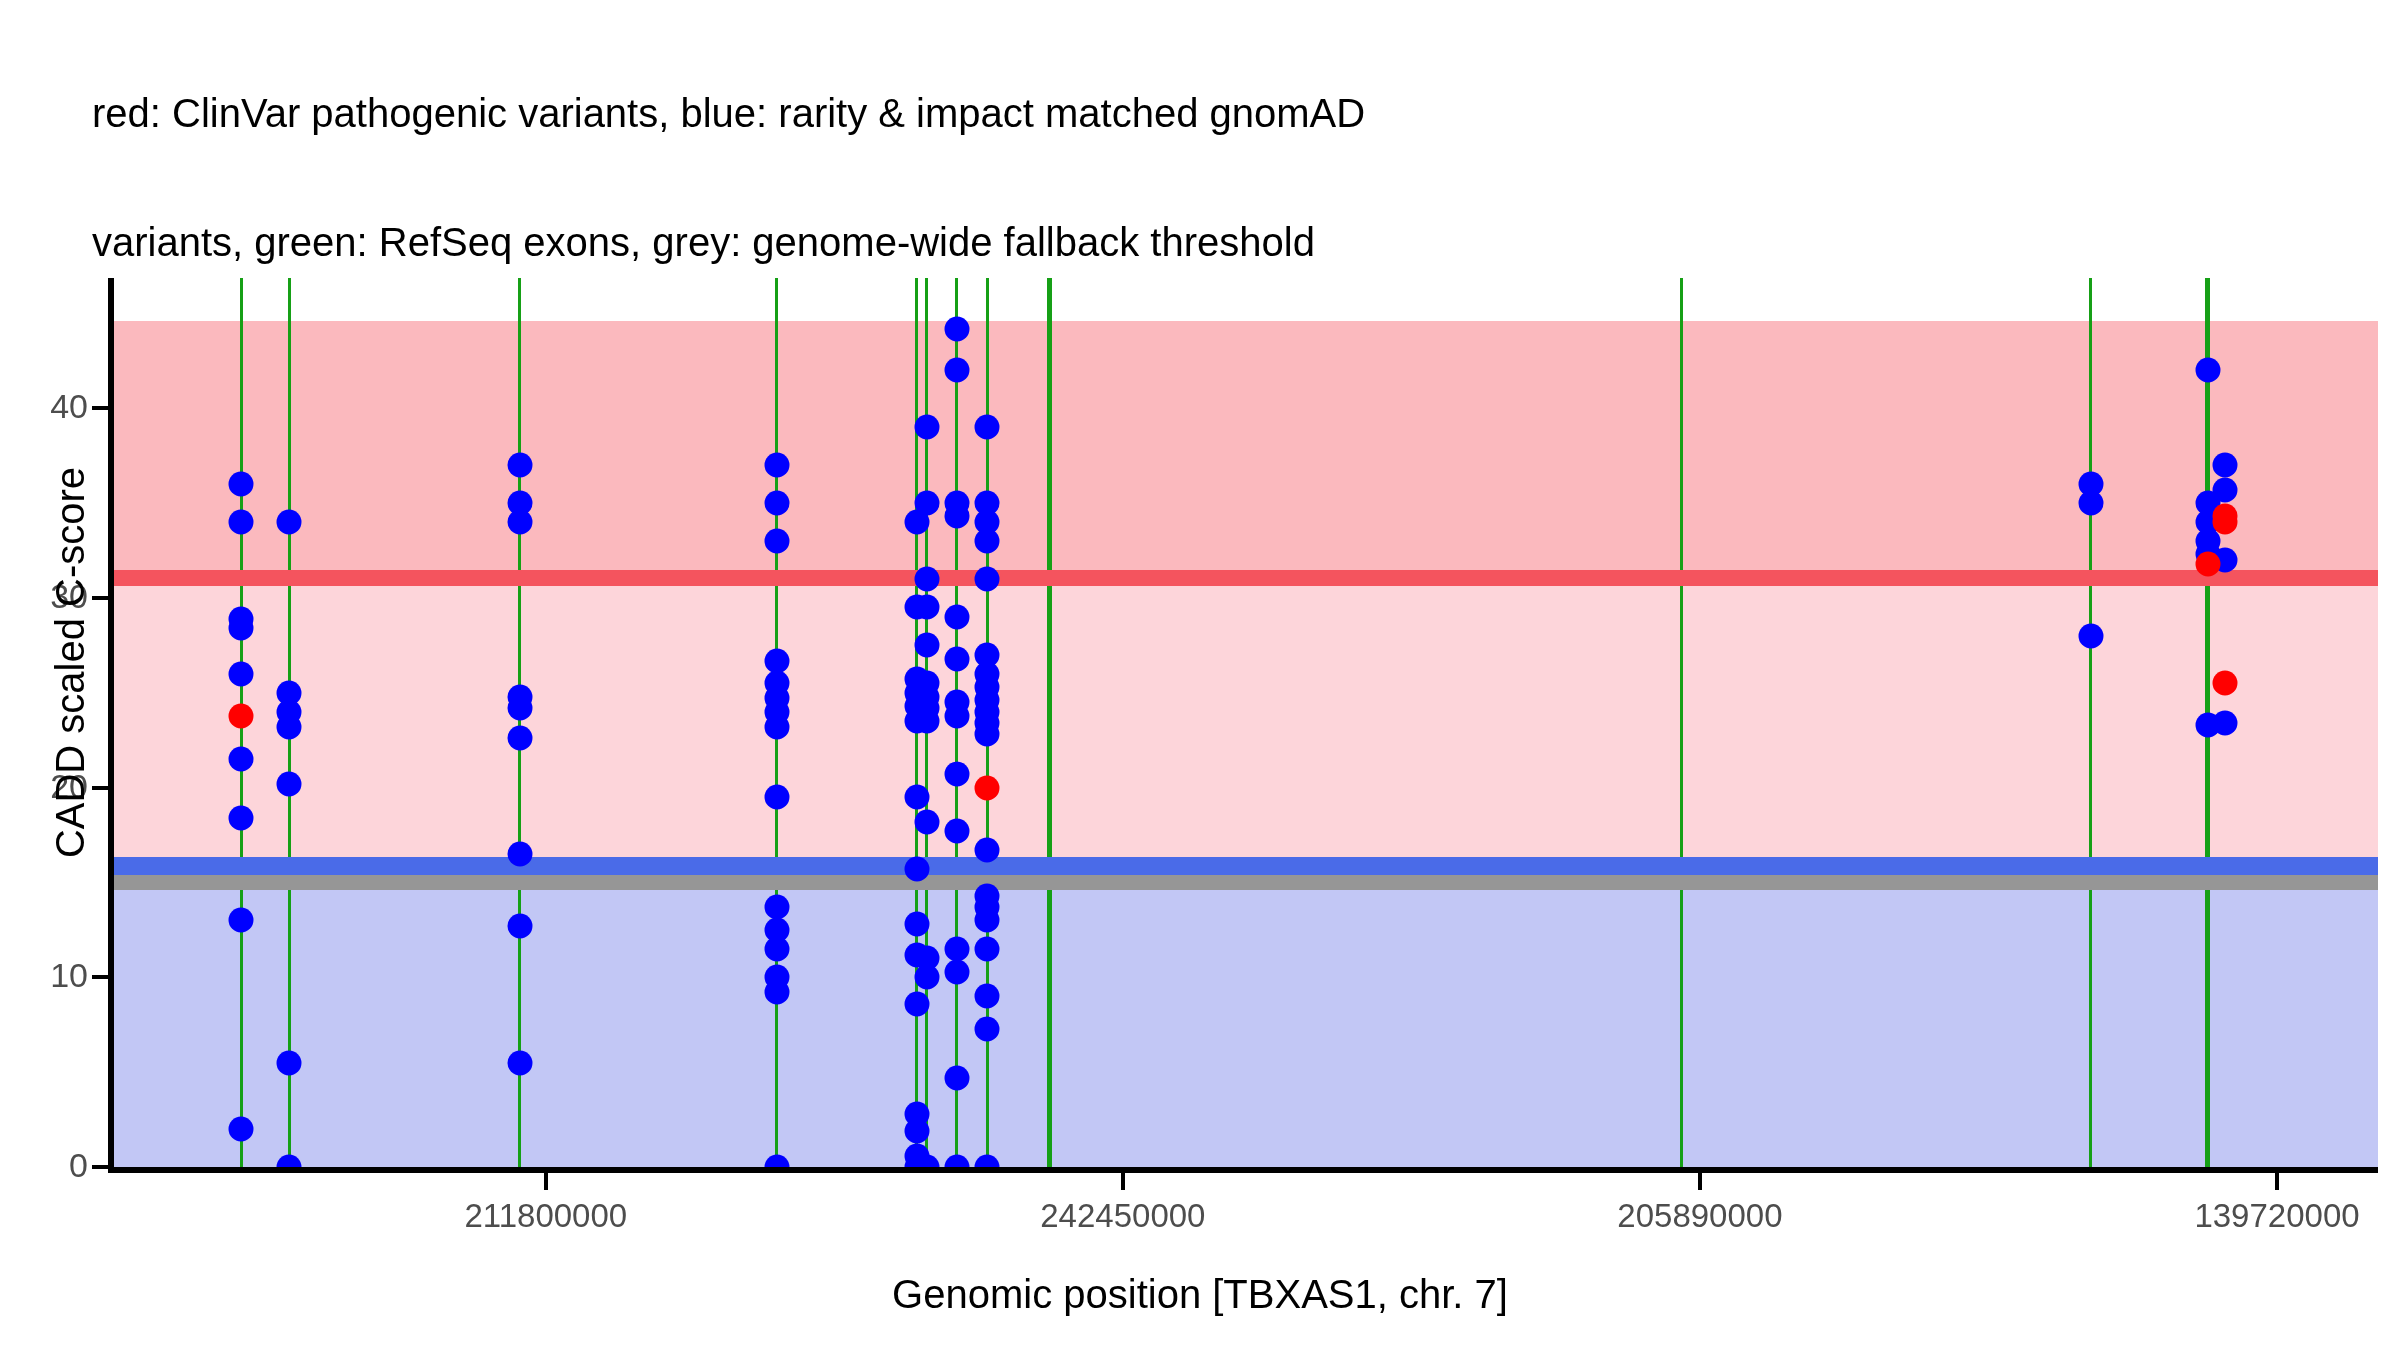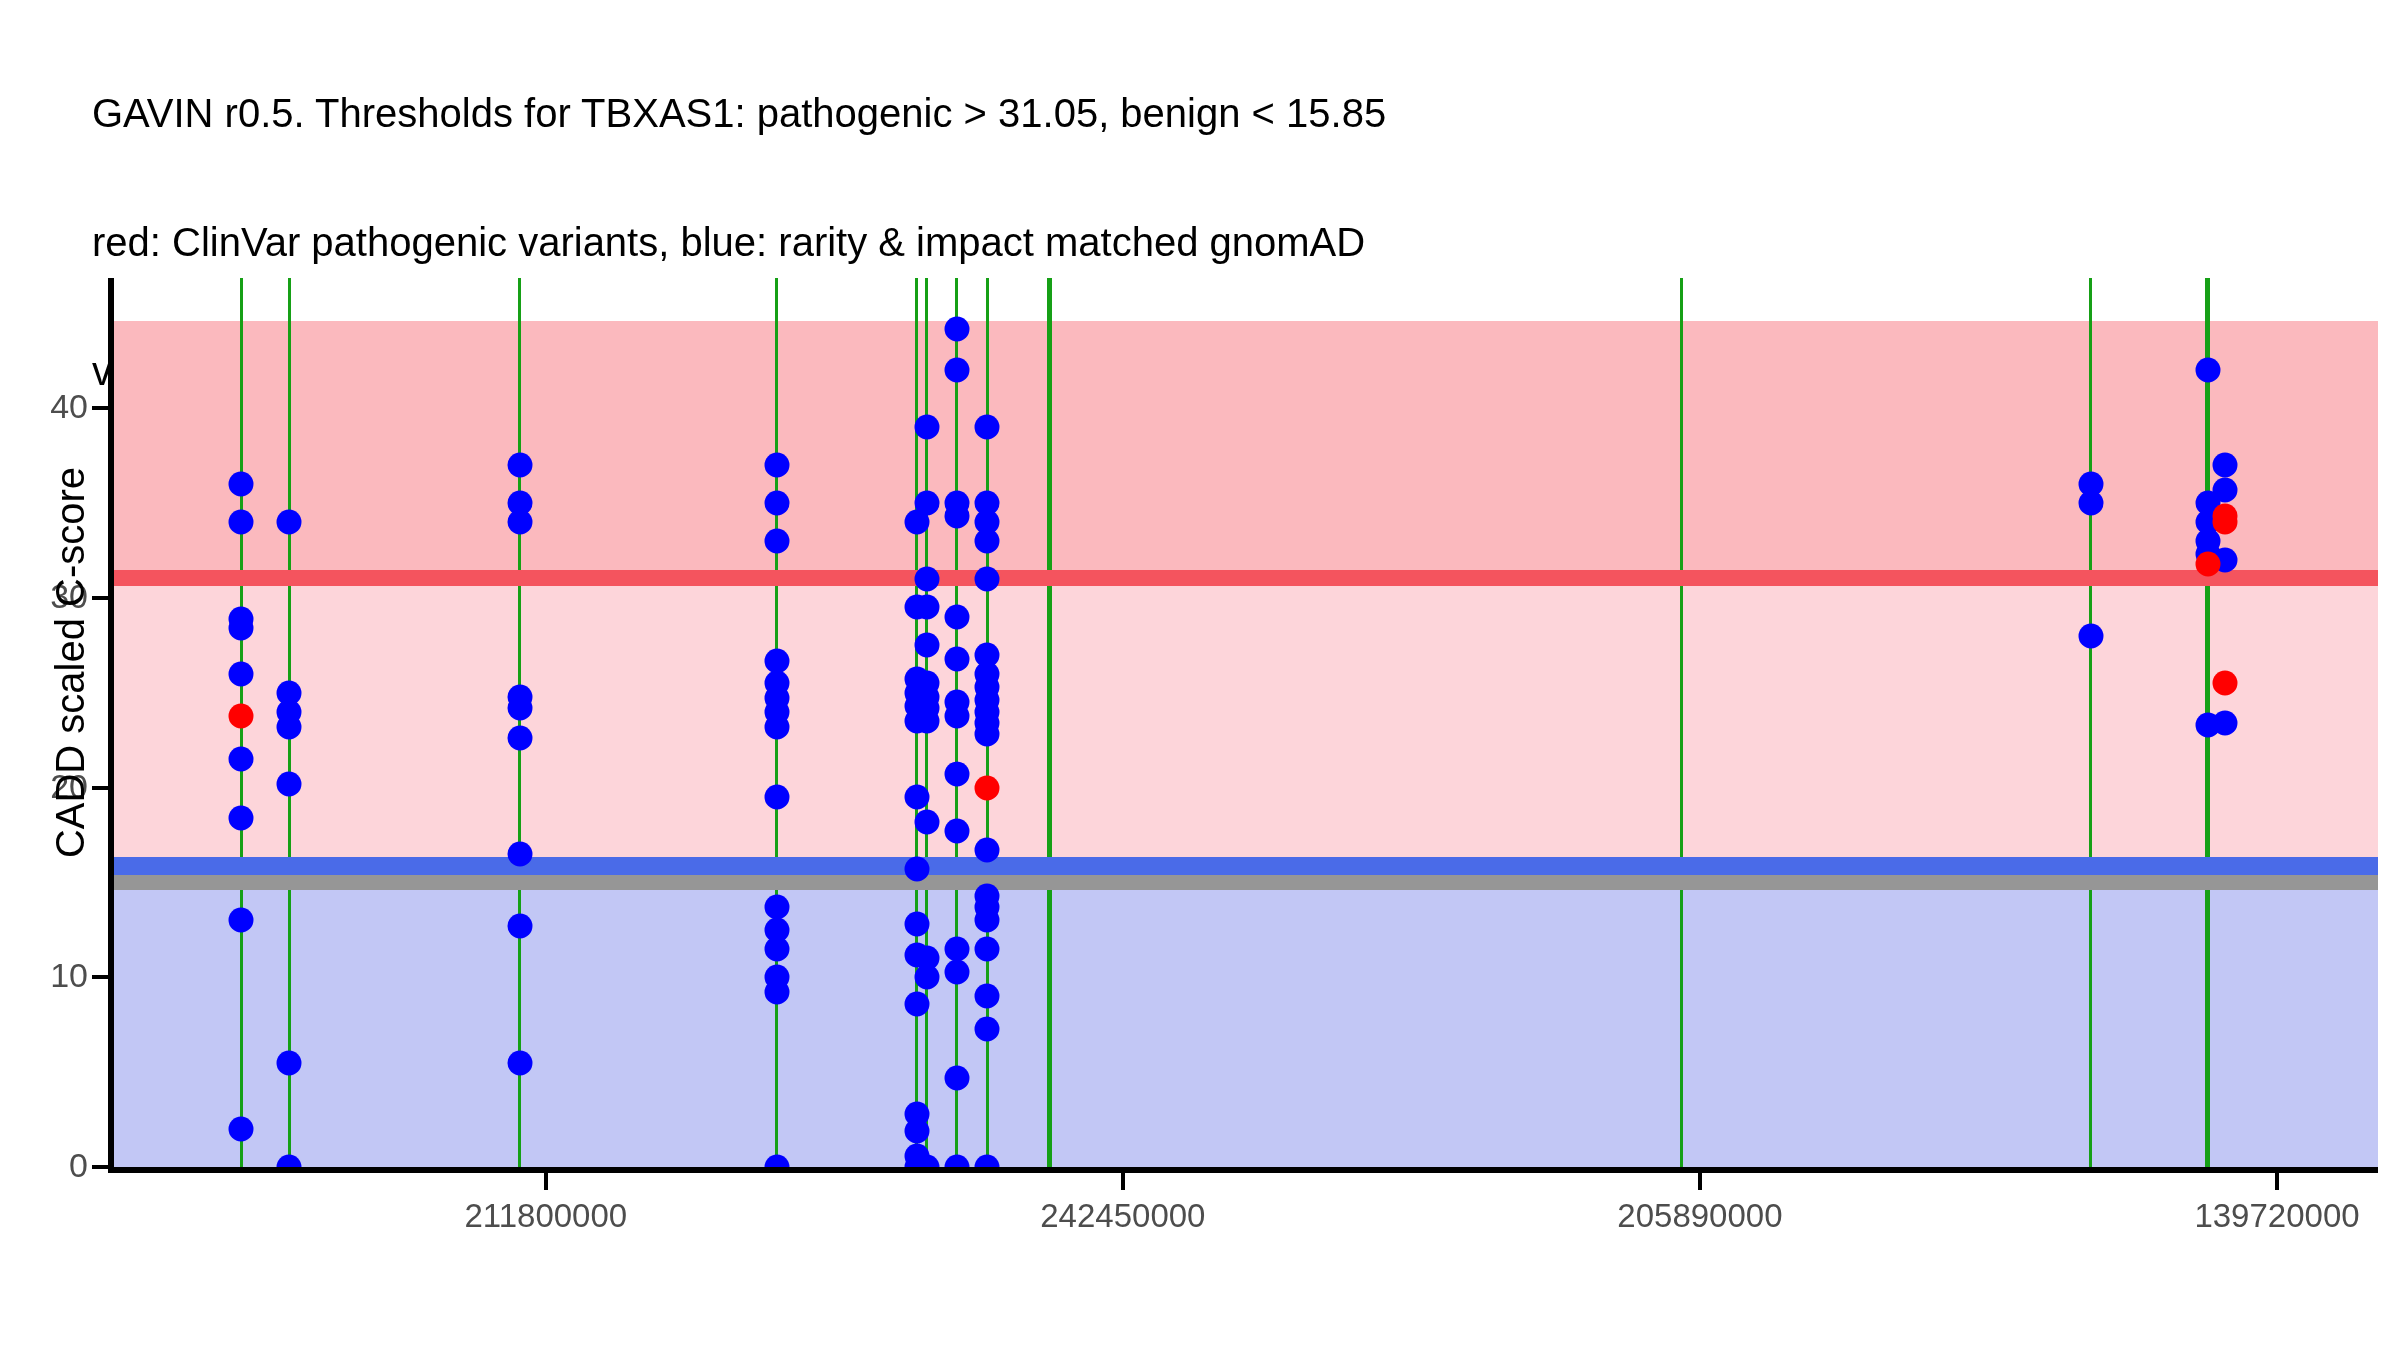--- a/index.html
+++ b/index.html
@@ -44,21 +44,20 @@
       transform:translate(-12.5px,-12.5px);}
   .pt.blue{background:#0000ff;}
   .pt.red{background:#ff0000;}
 </style>
 </head>
 <body>
 
 <div id="root">
 
   <div id="title-block">
-    <div>GAVIN r0.5. Thresholds for TBXAS1: pathogenic &gt; 31.05, benign &lt; 15.85</div>
     <div>red: ClinVar pathogenic variants, blue: rarity &amp; impact matched gnomAD</div>
     <div>variants, green: RefSeq exons, grey: genome-wide fallback threshold</div>
   </div>
 
   <div id="panel">
     <div id="regions-layer">
         <div class="band" style="top: 42.938px; height: 249.456px; background: rgb(251, 185, 190);"></div>
         <div class="band" style="top: 299.981px; height: 278.859px; background: rgb(253, 213, 218);"></div>
         <div class="band" style="top: 612.038px; height: 276.962px; background: rgb(194, 199, 245);"></div>
       </div>
@@ -226,14 +225,15 @@
       <div class="xtick-label" style="left: 545.803px;">211800000</div>
       <div class="xtick" style="left: 1120.87px;"></div>
       <div class="xtick-label" style="left: 1122.87px;">242450000</div>
       <div class="xtick" style="left: 1697.94px;"></div>
       <div class="xtick-label" style="left: 1699.94px;">205890000</div>
       <div class="xtick" style="left: 2275.01px;"></div>
       <div class="xtick-label" style="left: 2277.01px;">139720000</div>
     </div>
 
   <div id="y-axis-title">CADD scaled C-score</div>
+  <div id="x-axis-title">Genomic position [TBXAS1, chr. 7]</div>
 
 </div>
 
 </body></html>

